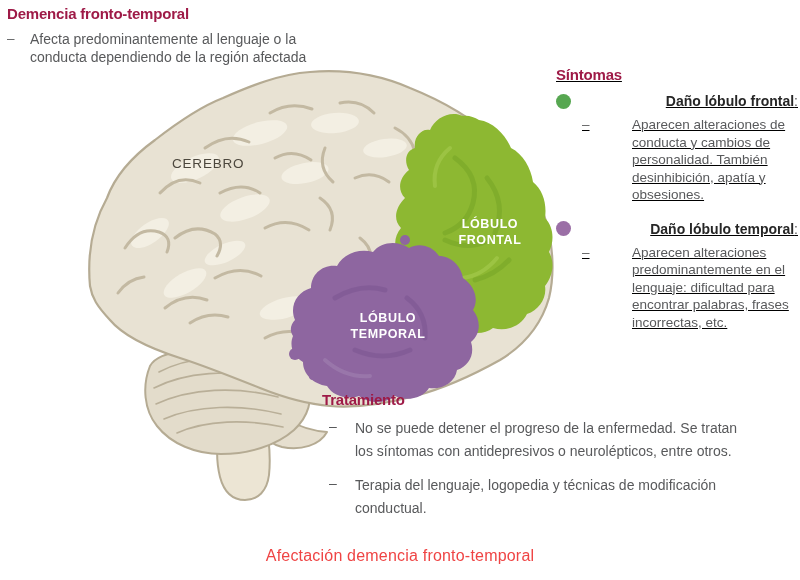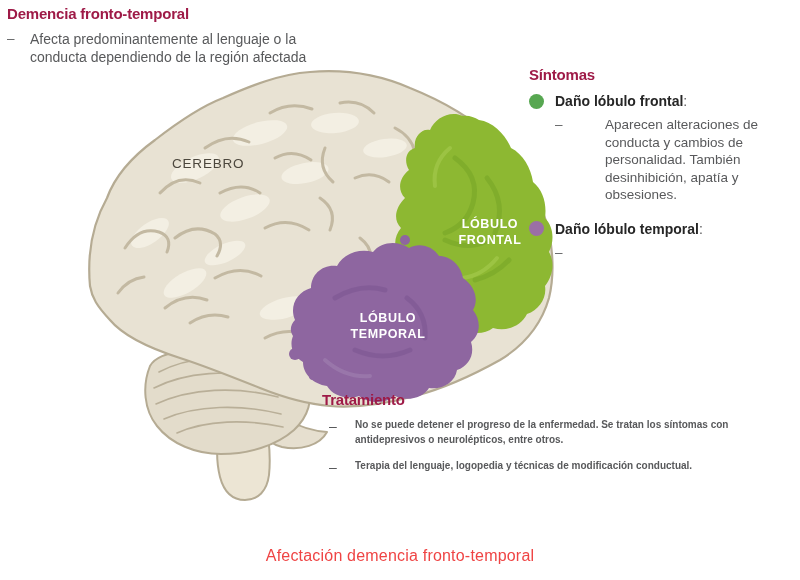--- a/index.html
+++ b/index.html
@@ -15,37 +15,37 @@
   .intro-block h1 { margin-bottom:8px; }
   .dash-item { display:flex; align-items:flex-start; }
   .dash-item .dash { flex:0 0 23px; color:#58595b; font-size:13.5px; line-height:18px; }
   .dash-item p { color:#58595b; font-size:14px; line-height:18px; }
   .intro-block .dash-item p { width:322px; }
   
   .brain { position:absolute; left:55px; top:58px; width:520px; height:470px; }
   .cerebro-label { font-size:13.5px; letter-spacing:0.8px; fill:#4c473d; }
   .lobe-label { font-size:12.5px; font-weight:bold; letter-spacing:0.6px; fill:#ffffff; }
   
-  .sintomas { position:absolute; left:529px; top:66px; width:242px; }
+  .sintomas { position:absolute; left:556px; top:66px; width:242px;text-decoration:underline; }
   .sintomas h2 { margin-bottom:10px; }
-  .sym-term { display:flex; align-items:center; margin-bottom:7px; }
+  .sym-term { display:flex; align-items:center; margin-bottom:7px;justify-content:space-between; }
   .sym-term .dot { flex:0 0 15px; height:15px; border-radius:50%; margin-right:11px; }
   .dot.green { background:#57a751; }
   .dot.purple { background:#9b6fa6; }
   .sym-term p { font-size:14px; color:#59595b; }
   .sym-term b { color:#262626; font-weight:bold; }
   .sym-desc { margin-left:26px; margin-bottom:17px; }
   .sym-desc .dash { flex:0 0 24px; line-height:17.5px; }
   .sym-desc p { width:190px; font-size:13.5px; line-height:17.5px;margin-left:26px; }
   
   .tratamiento { position:absolute; left:322px; top:391px; width:478px; }
   .tratamiento h2 { margin-bottom:9px; }
   .tratamiento .dash-item { margin-left:7px; margin-bottom:11px; }
   .tratamiento .dash-item .dash { flex:0 0 26px; font-size:14px; }
-  .tratamiento .dash-item p { width:400px; font-size:10px; line-height:15px;font-weight:bold; }
+  .tratamiento .dash-item p { width:400px; font-size:14px; line-height:23px; }
   
   .caption { position:absolute; left:0; top:547px; width:800px; text-align:center;
              font-size:16px; color:#ef4444; letter-spacing:0.2px; }
 </style>
 </head>
 <body>
 
 <div class="stage">
 
   <div class="intro-block">
@@ -155,20 +155,21 @@
       <span class="dash">–</span>
       <p>Aparecen alteraciones de conducta y cambios de personalidad. También desinhibición, apatía y obsesiones.</p>
     </div>
 
     <div class="sym-term">
       <span class="dot purple"></span>
       <p><b>Daño lóbulo temporal</b><span>:</span></p>
     </div>
     <div class="dash-item sym-desc">
       <span class="dash">–</span>
+      <p>Aparecen alteraciones predominantemente en el lenguaje: dificultad para encontrar palabras, frases incorrectas, etc.</p>
     </div>
   </section>
 
   <section class="tratamiento">
     <h2 class="maroon-h">Tratamiento</h2>
     <div class="dash-item">
       <span class="dash">–</span>
       <p>No se puede detener el progreso de la enfermedad. Se tratan los síntomas con antidepresivos o neurolépticos, entre otros.</p>
     </div>
     <div class="dash-item">

